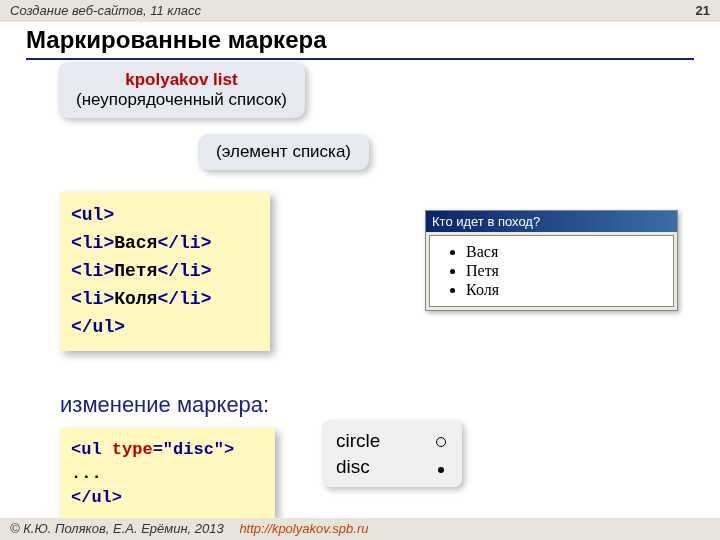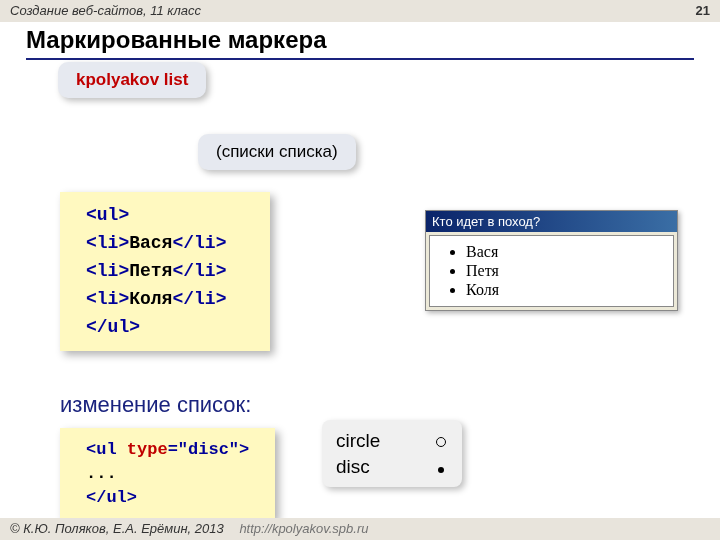--- a/index.html
+++ b/index.html
@@ -46,21 +46,21 @@
     text-align: center;
     box-shadow: 3px 3px 6px rgba(0,0,0,0.25);
   }
   .callout .tag-head { color: #c00000; font-weight: bold; }
   .callout .sub { color: #000; }
   .callout-ul { top: 62px; left: 58px; }
   .callout-li { top: 134px; left: 198px; }
   .code-box {
     position: absolute;
     background: #fff9c0;
-    padding: 10px 26px;
+    padding: 10px 11px;
     font-family: "Courier New", monospace;
     font-size: 18px;
     font-weight: bold;
     line-height: 1.55;
     box-shadow: 4px 4px 8px rgba(0,0,0,0.3);
     white-space: pre;
   }
   .code-main { top: 192px; left: 60px; width: 210px; }
   .code-type { top: 428px; left: 60px; width: 215px; font-size: 17px; line-height: 1.4; }
   .tag { color: #009; }
@@ -114,59 +114,60 @@
   .footer-band {
     position: absolute;
     bottom: 0; left: 0; right: 0;
     height: 22px;
     background: #e8e4dc;
     font-size: 13px;
     font-style: italic;
     color: #333;
     padding: 3px 10px;
   }
-  .footer-band a { color: #737373; text-decoration: none; margin-left: 12px; font-style: italic; }
+  .footer-band a { color: #c2410c; text-decoration: none; margin-left: 12px; font-style: italic; }
 </style>
 </head>
 <body>
 
 <div class="header-band">
   <span>Создание веб-сайтов, 11 класс</span>
   <span class="page-num">21</span>
 </div>
 
 <div class="title">Маркированные маркера</div>
 <div class="title-rule"></div>
 
 <div class="callout callout-ul">
   <div class="tag-head">kpolyakov list</div>
+  <div class="sub">(неупорядоченный список)</div>
 </div>
 
 <div class="callout callout-li">
-  <div class="sub">(списки списка)</div>
+  <div class="sub">(элемент списка)</div>
 </div>
 
 <div class="code-box code-main"><span class="tag">&lt;ul&gt;</span>
 <span class="tag">&lt;li&gt;</span><span>Вася</span><span class="tag">&lt;/li&gt;</span>
 <span class="tag">&lt;li&gt;</span><span>Петя</span><span class="tag">&lt;/li&gt;</span>
 <span class="tag">&lt;li&gt;</span><span>Коля</span><span class="tag">&lt;/li&gt;</span>
 <span class="tag">&lt;/ul&gt;</span></div>
 
 <div class="browser-win">
   <div class="browser-title">Кто идет в поход?</div>
   <div class="browser-body">
     <ul>
       <li>Вася</li>
       <li>Петя</li>
       <li>Коля</li>
     </ul>
   </div>
 </div>
 
-<div class="section-label">изменение список:</div>
+<div class="section-label">изменение маркера:</div>
 
 <div class="code-box code-type"><span class="tag">&lt;ul</span><span class="attr"> type</span><span class="tag">=</span><span class="tag">"disc"</span><span class="tag">&gt;</span>
 <span>...</span>
 <span class="tag">&lt;/ul&gt;</span></div>
 
 <div class="marker-box">
   <div class="marker-row">
     <span>circle</span>
     <span class="marker-sym sym-circle"></span>
   </div>

